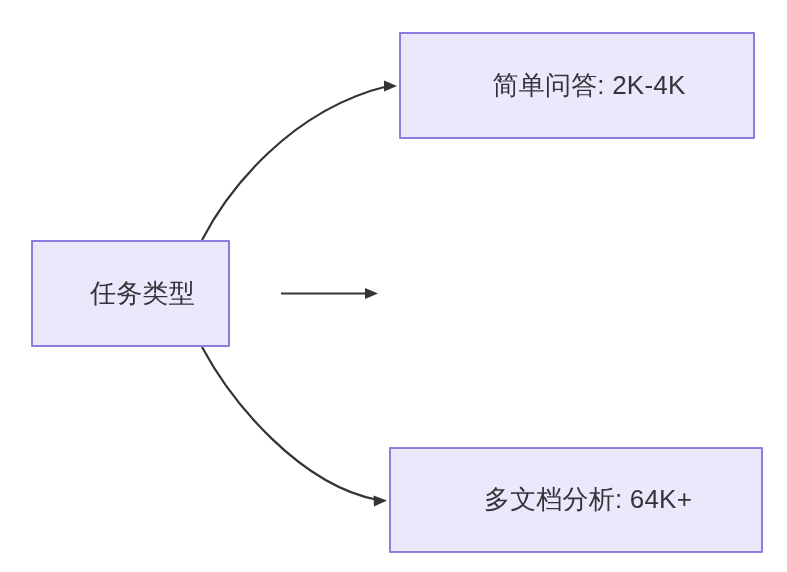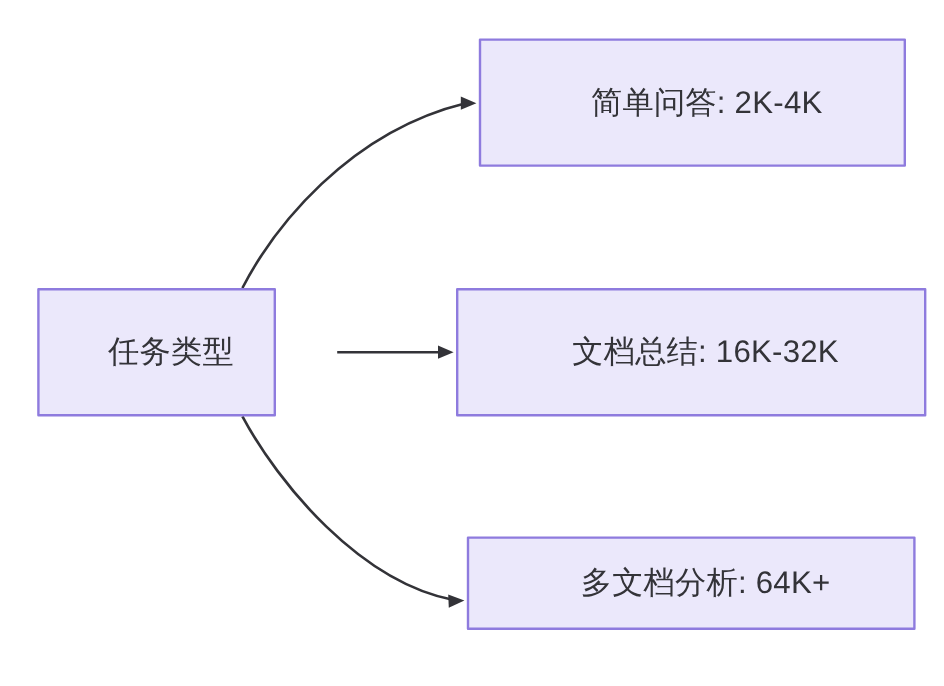--- a/index.html
+++ b/index.html
@@ -59,21 +59,21 @@
   #node-doc-summary {
     left: 380px;
     top: 240px;
     width: 392px;
     height: 107px;
   }
   #node-multi-doc {
     left: 389px;
     top: 447px;
     width: 374px;
-    height: 78px;
+    height: 106px;
   }
   .edge-path {
     fill: none;
     stroke: #333338;
     stroke-width: 2.2;
     stroke-linecap: butt;
   }
   .edge-arrow {
     fill: #333338;
     stroke: none;
@@ -103,21 +103,18 @@
   </svg>
 
   <div class="node" id="node-root">
     <span class="node-label">任务类型</span>
   </div>
 
   <div class="node" id="node-simple-qa">
     <span class="node-label">简单问答: 2K-4K</span>
   </div>
 
-  <div class="node" id="node-doc-summary">
-    <span class="node-label">文档总结: 16K-32K</span>
-  </div>
 
   <div class="node" id="node-multi-doc">
     <span class="node-label">多文档分析: 64K+</span>
   </div>
 
 </div>
 
 </body></html>

